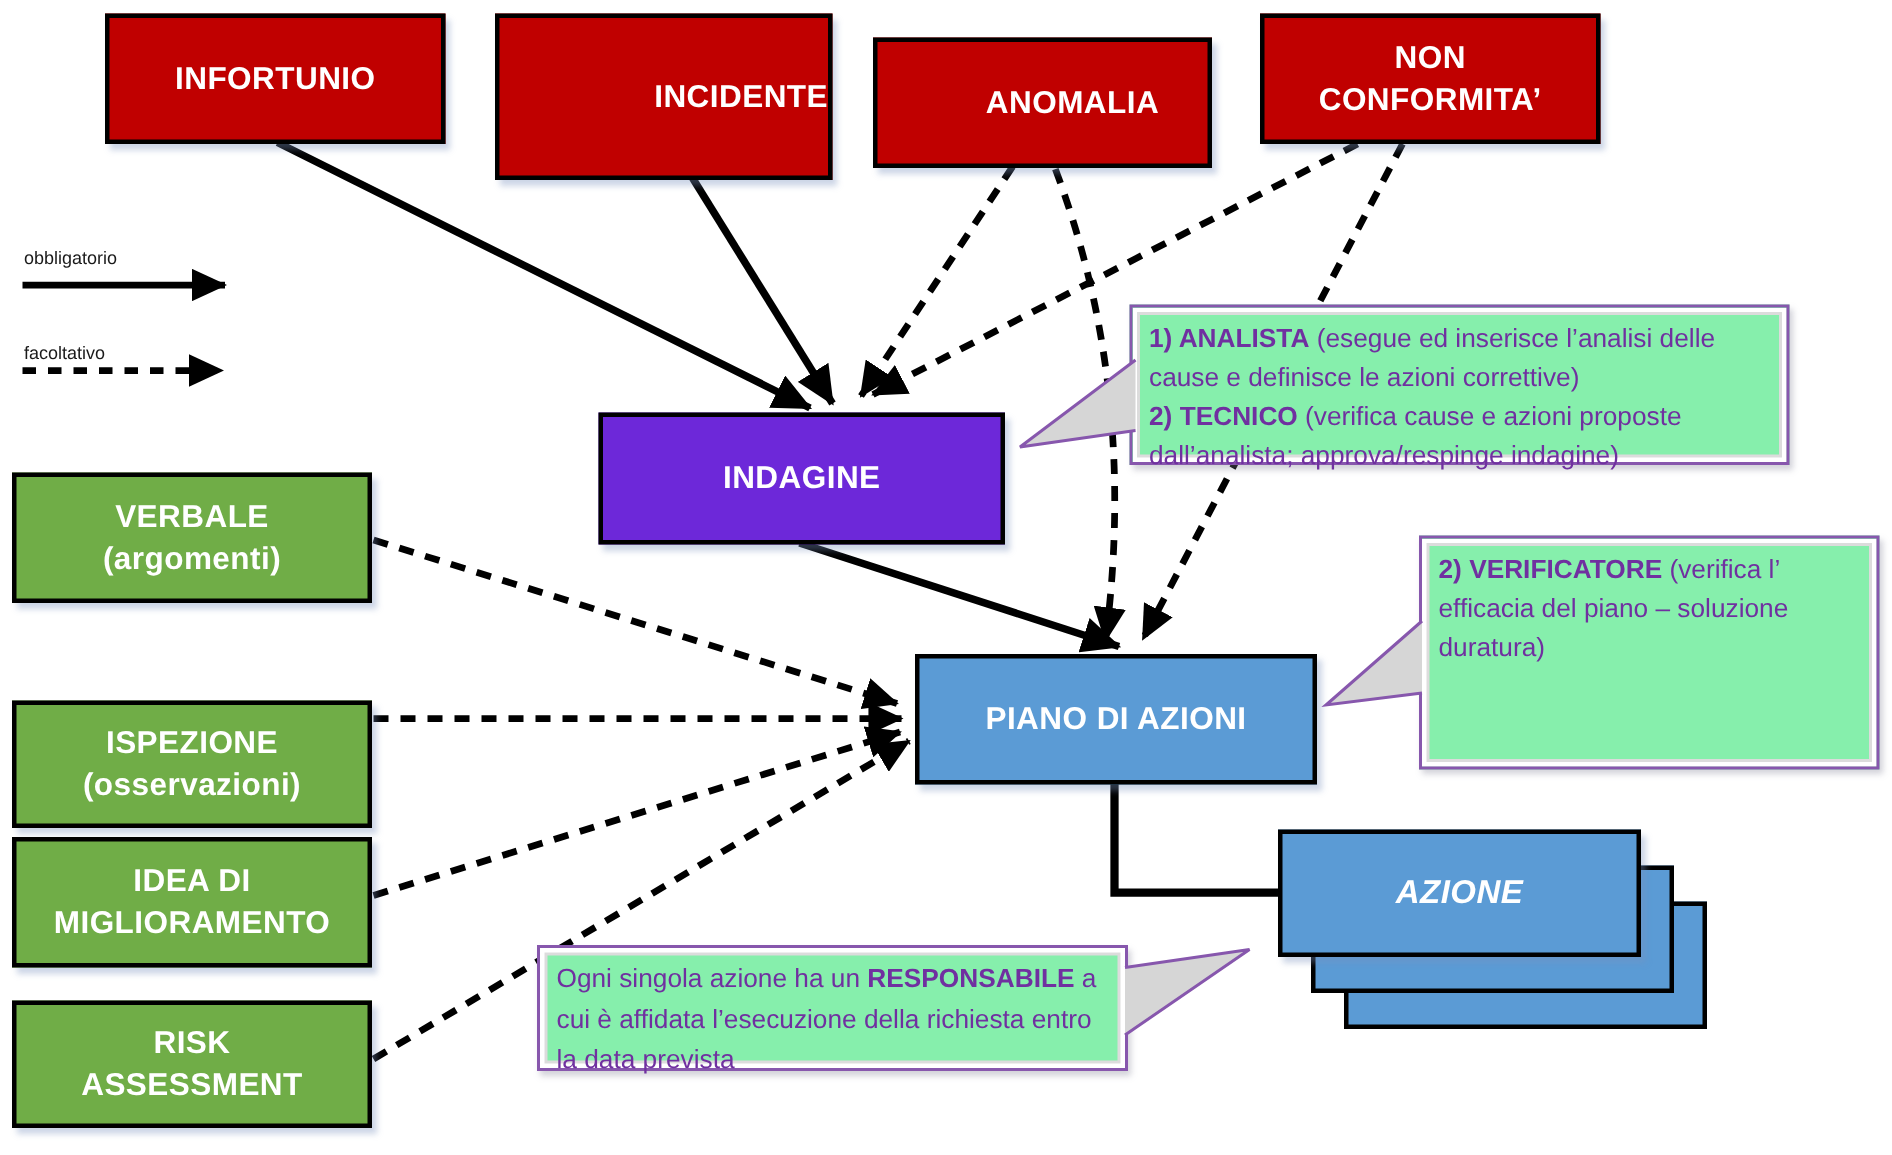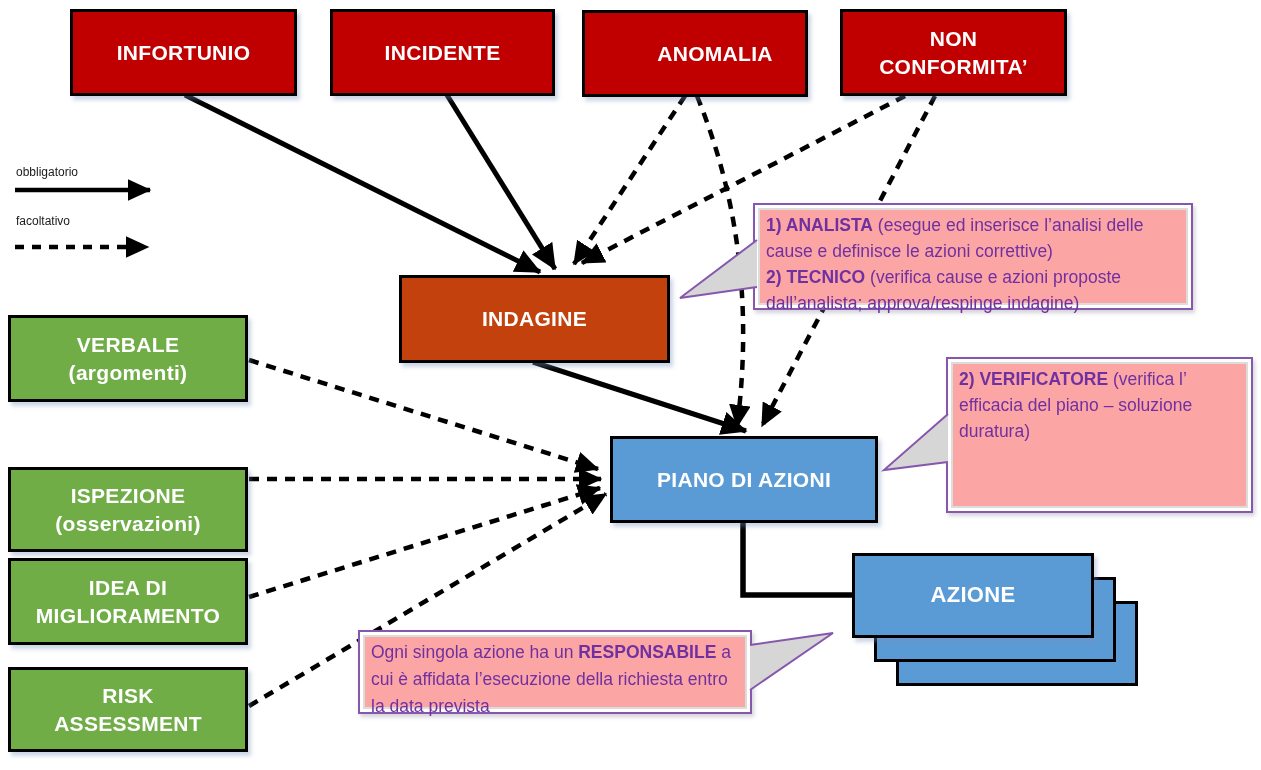--- a/index.html
+++ b/index.html
@@ -11,27 +11,27 @@
   .pointers{position:absolute;left:0;top:0;z-index:4;pointer-events:none;}
   .node{
     position:absolute;box-sizing:border-box;z-index:2;
     border:3px solid #000;display:flex;flex-direction:column;align-items:center;justify-content:center;
     color:#fff;font-weight:bold;font-size:21px;line-height:1.3;text-align:center;
     box-shadow:3px 4px 4px rgba(120,145,190,.38);
     letter-spacing:.3px;
   }
   .node-red{background:#C00000;}
   .node-green{background:#70AD47;}
-  .node-purple{background:#c2410c;}
+  .node-purple{background:#6d28d9;}
   .node-blue{background:#5B9BD5;}
-  .az{z-index:2;}
+  .az{z-index:2;font-style:italic;}
   .az.back1{z-index:1;}
   .az.back2{z-index:0;}
   .callout{
-    position:absolute;box-sizing:border-box;z-index:3;background:#fca5a5;
+    position:absolute;box-sizing:border-box;z-index:3;background:#86efac;
     border:2px solid #8757AD;
     box-shadow:inset 0 0 0 3px #ffffff, inset 0 0 0 5px #dcdcdc, 2px 3px 4px rgba(130,130,150,.35);
     color:#7030A0;font-size:17.5px;line-height:26px;padding:7px 9px 6px 11px;
   }
   .callout .b{font-weight:bold;}
   .legend-label{
     position:absolute;z-index:2;color:#1a1a1a;font-size:12px;line-height:18px;
   }
 </style>
 </head>
@@ -58,29 +58,29 @@
     <line x1="249" y1="360" x2="598" y2="469" stroke="#000" stroke-width="4.5" stroke-dasharray="10 8" marker-end="url(#ah)"></line>
     <line x1="249" y1="479" x2="601" y2="479" stroke="#000" stroke-width="4.5" stroke-dasharray="10 8" marker-end="url(#ah)"></line>
     <line x1="249" y1="597" x2="600" y2="488" stroke="#000" stroke-width="4.5" stroke-dasharray="10 8" marker-end="url(#ah)"></line>
     <line x1="249" y1="706" x2="606" y2="494" stroke="#000" stroke-width="4.5" stroke-dasharray="10 8" marker-end="url(#ah)"></line>
 
     <line x1="15" y1="190" x2="150" y2="190" stroke="#000" stroke-width="4.5" marker-end="url(#ah)"></line>
     <line x1="15" y1="247" x2="148" y2="247" stroke="#000" stroke-width="4.5" stroke-dasharray="9 8" marker-end="url(#ah)"></line>
   </svg>
 
   <div class="legend-label" style="left:16px;top:163px;">obbligatorio</div>
-  <div class="legend-label" style="left:16px;top:212px;text-align:right;">facoltativo</div>
+  <div class="legend-label" style="left:16px;top:226px;text-align:right;">facoltativo</div>
 
   <div class="node node-red" style="left:70px;top:9px;width:227px;height:87px;">
     <span>INFORTUNIO</span>
   </div>
-  <div class="node node-red" style="left:330px;top:9px;width:225px;height:87px;">
+  <div class="node node-red" style="left:330px;top:9px;width:225px;height:111px;align-items:flex-end;">
     <span>INCIDENTE</span>
   </div>
-  <div class="node node-red" style="left:582px;top:10px;width:226px;height:87px;padding-left:40px;">
+  <div class="node node-red" style="left:582px;top:25px;width:226px;height:87px;padding-left:40px;">
     <span>ANOMALIA</span>
   </div>
   <div class="node node-red" style="left:840px;top:9px;width:227px;height:87px;">
     <span>NON</span>
     <span>CONFORMITA’</span>
   </div>
 
   <div class="node node-purple" style="left:399px;top:275px;width:271px;height:88px;">
     <span>INDAGINE</span>
   </div>

